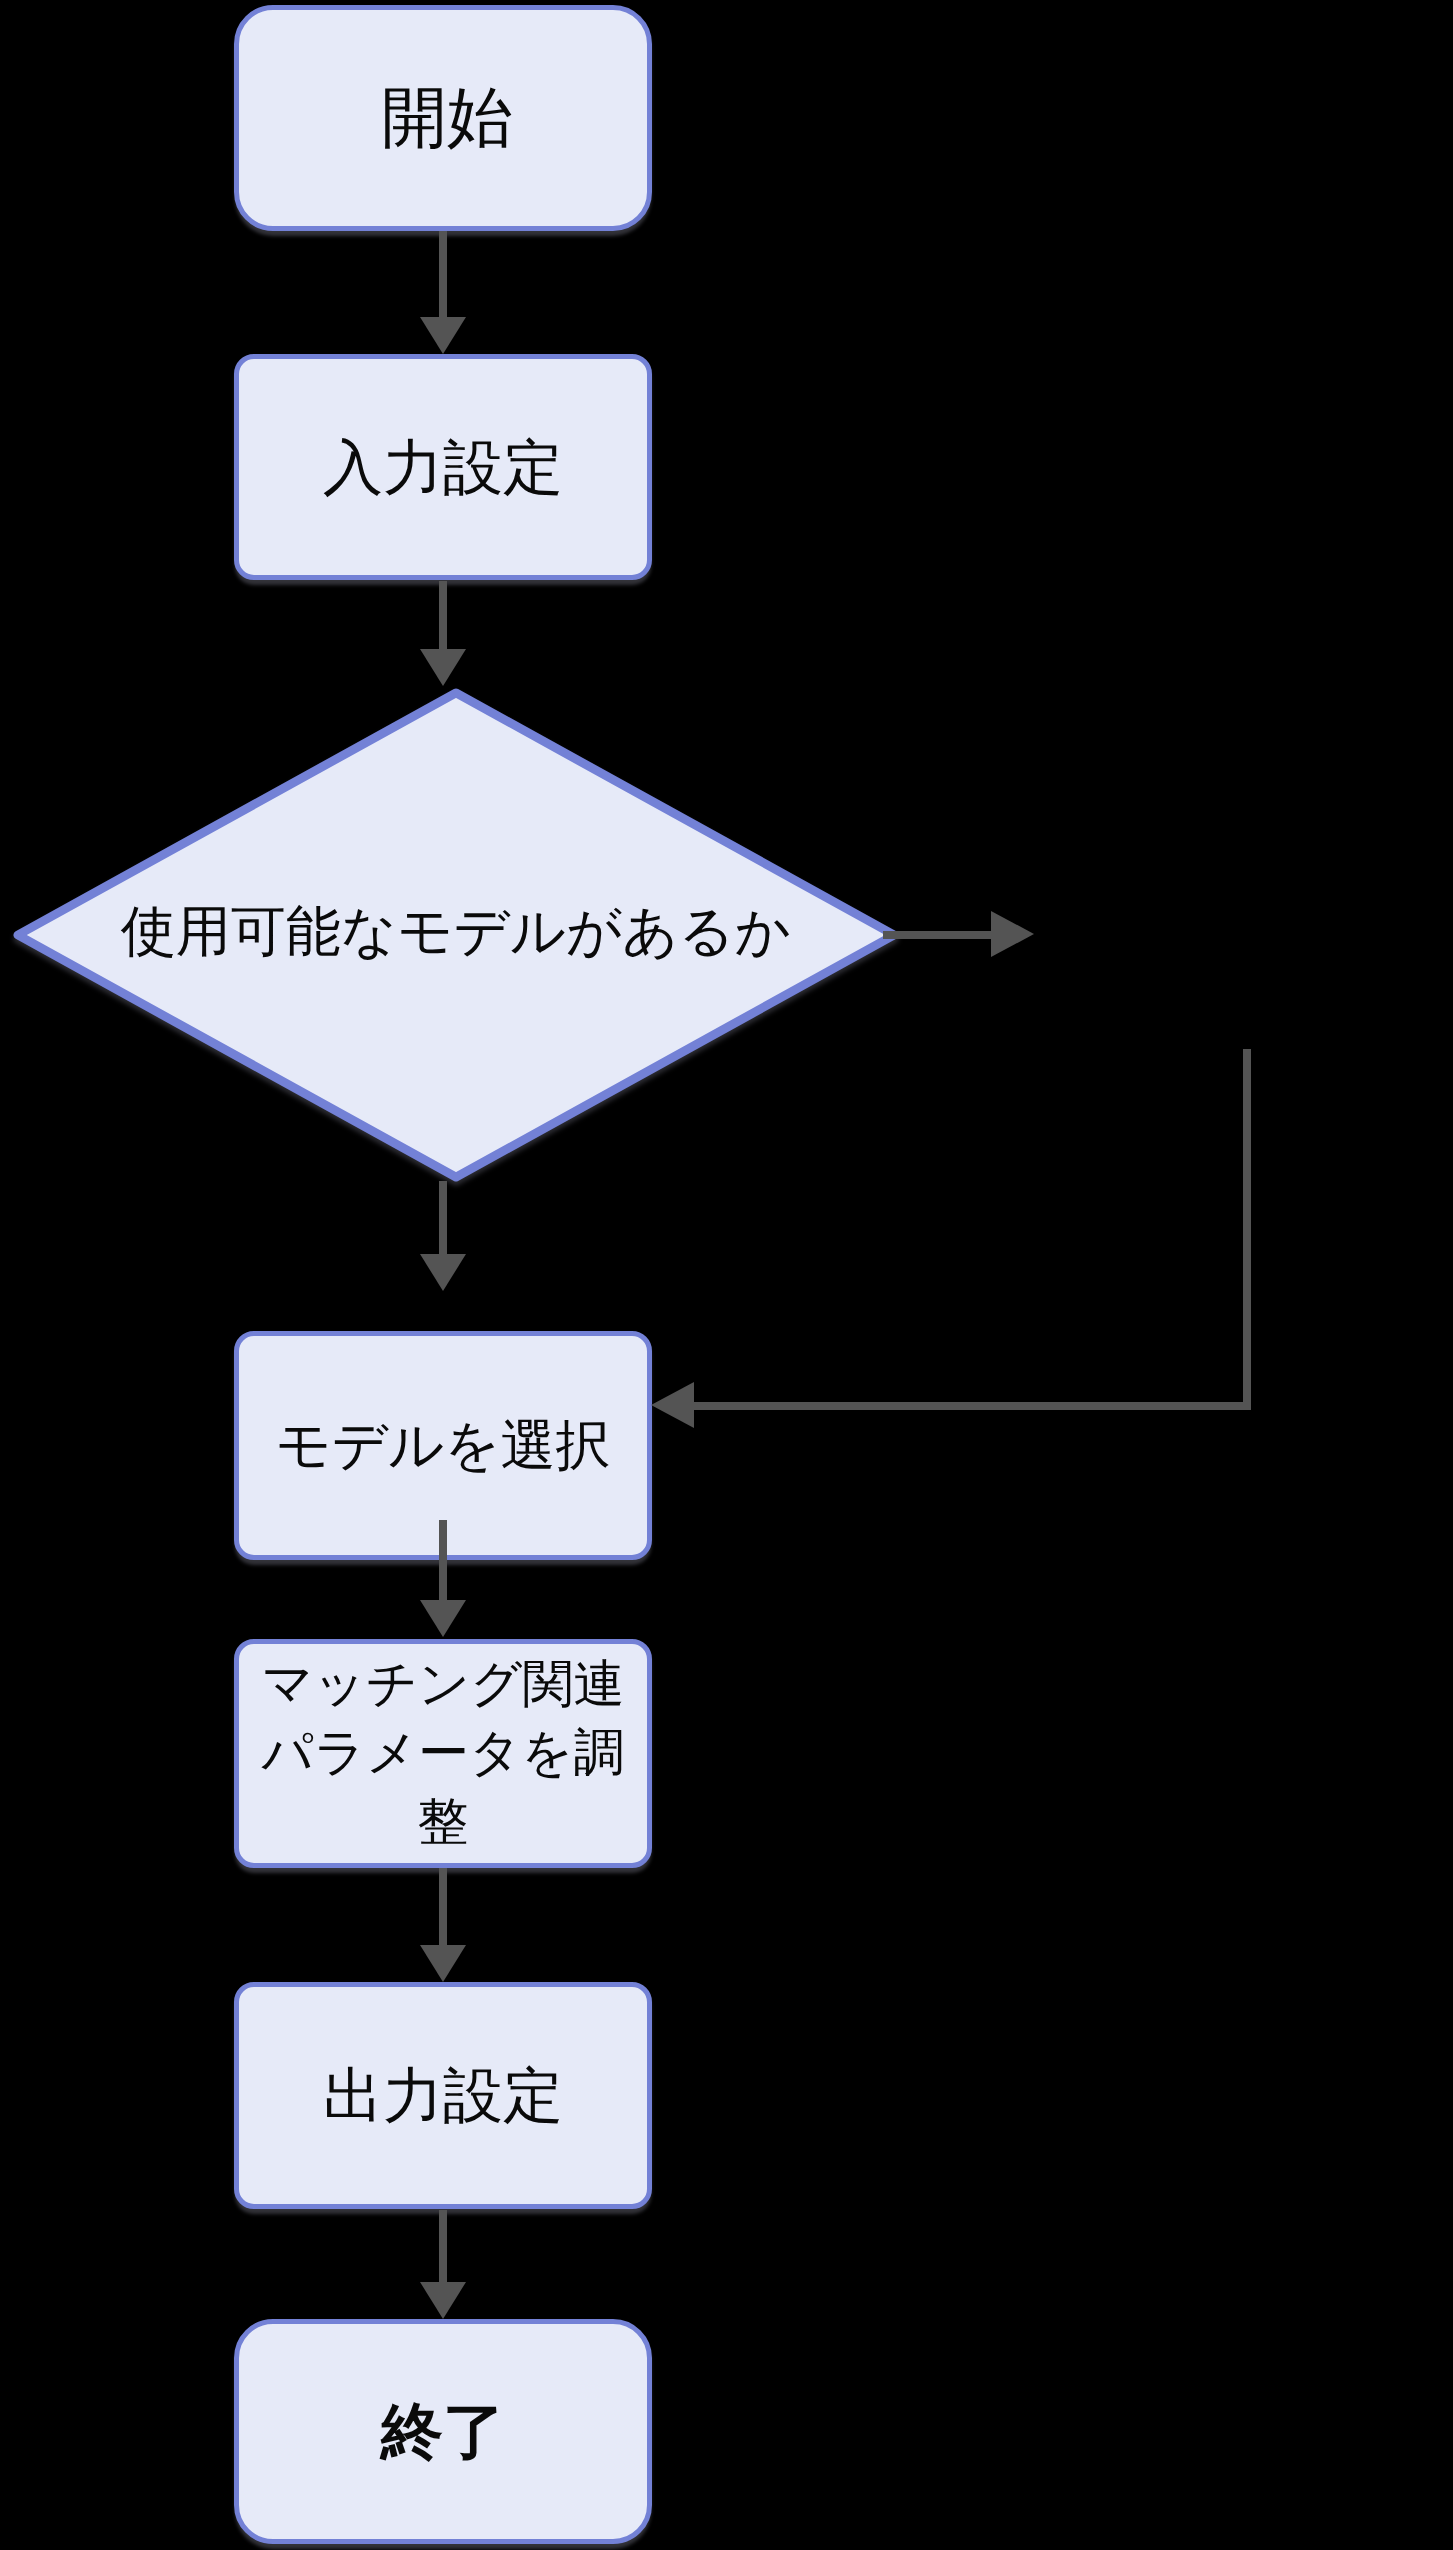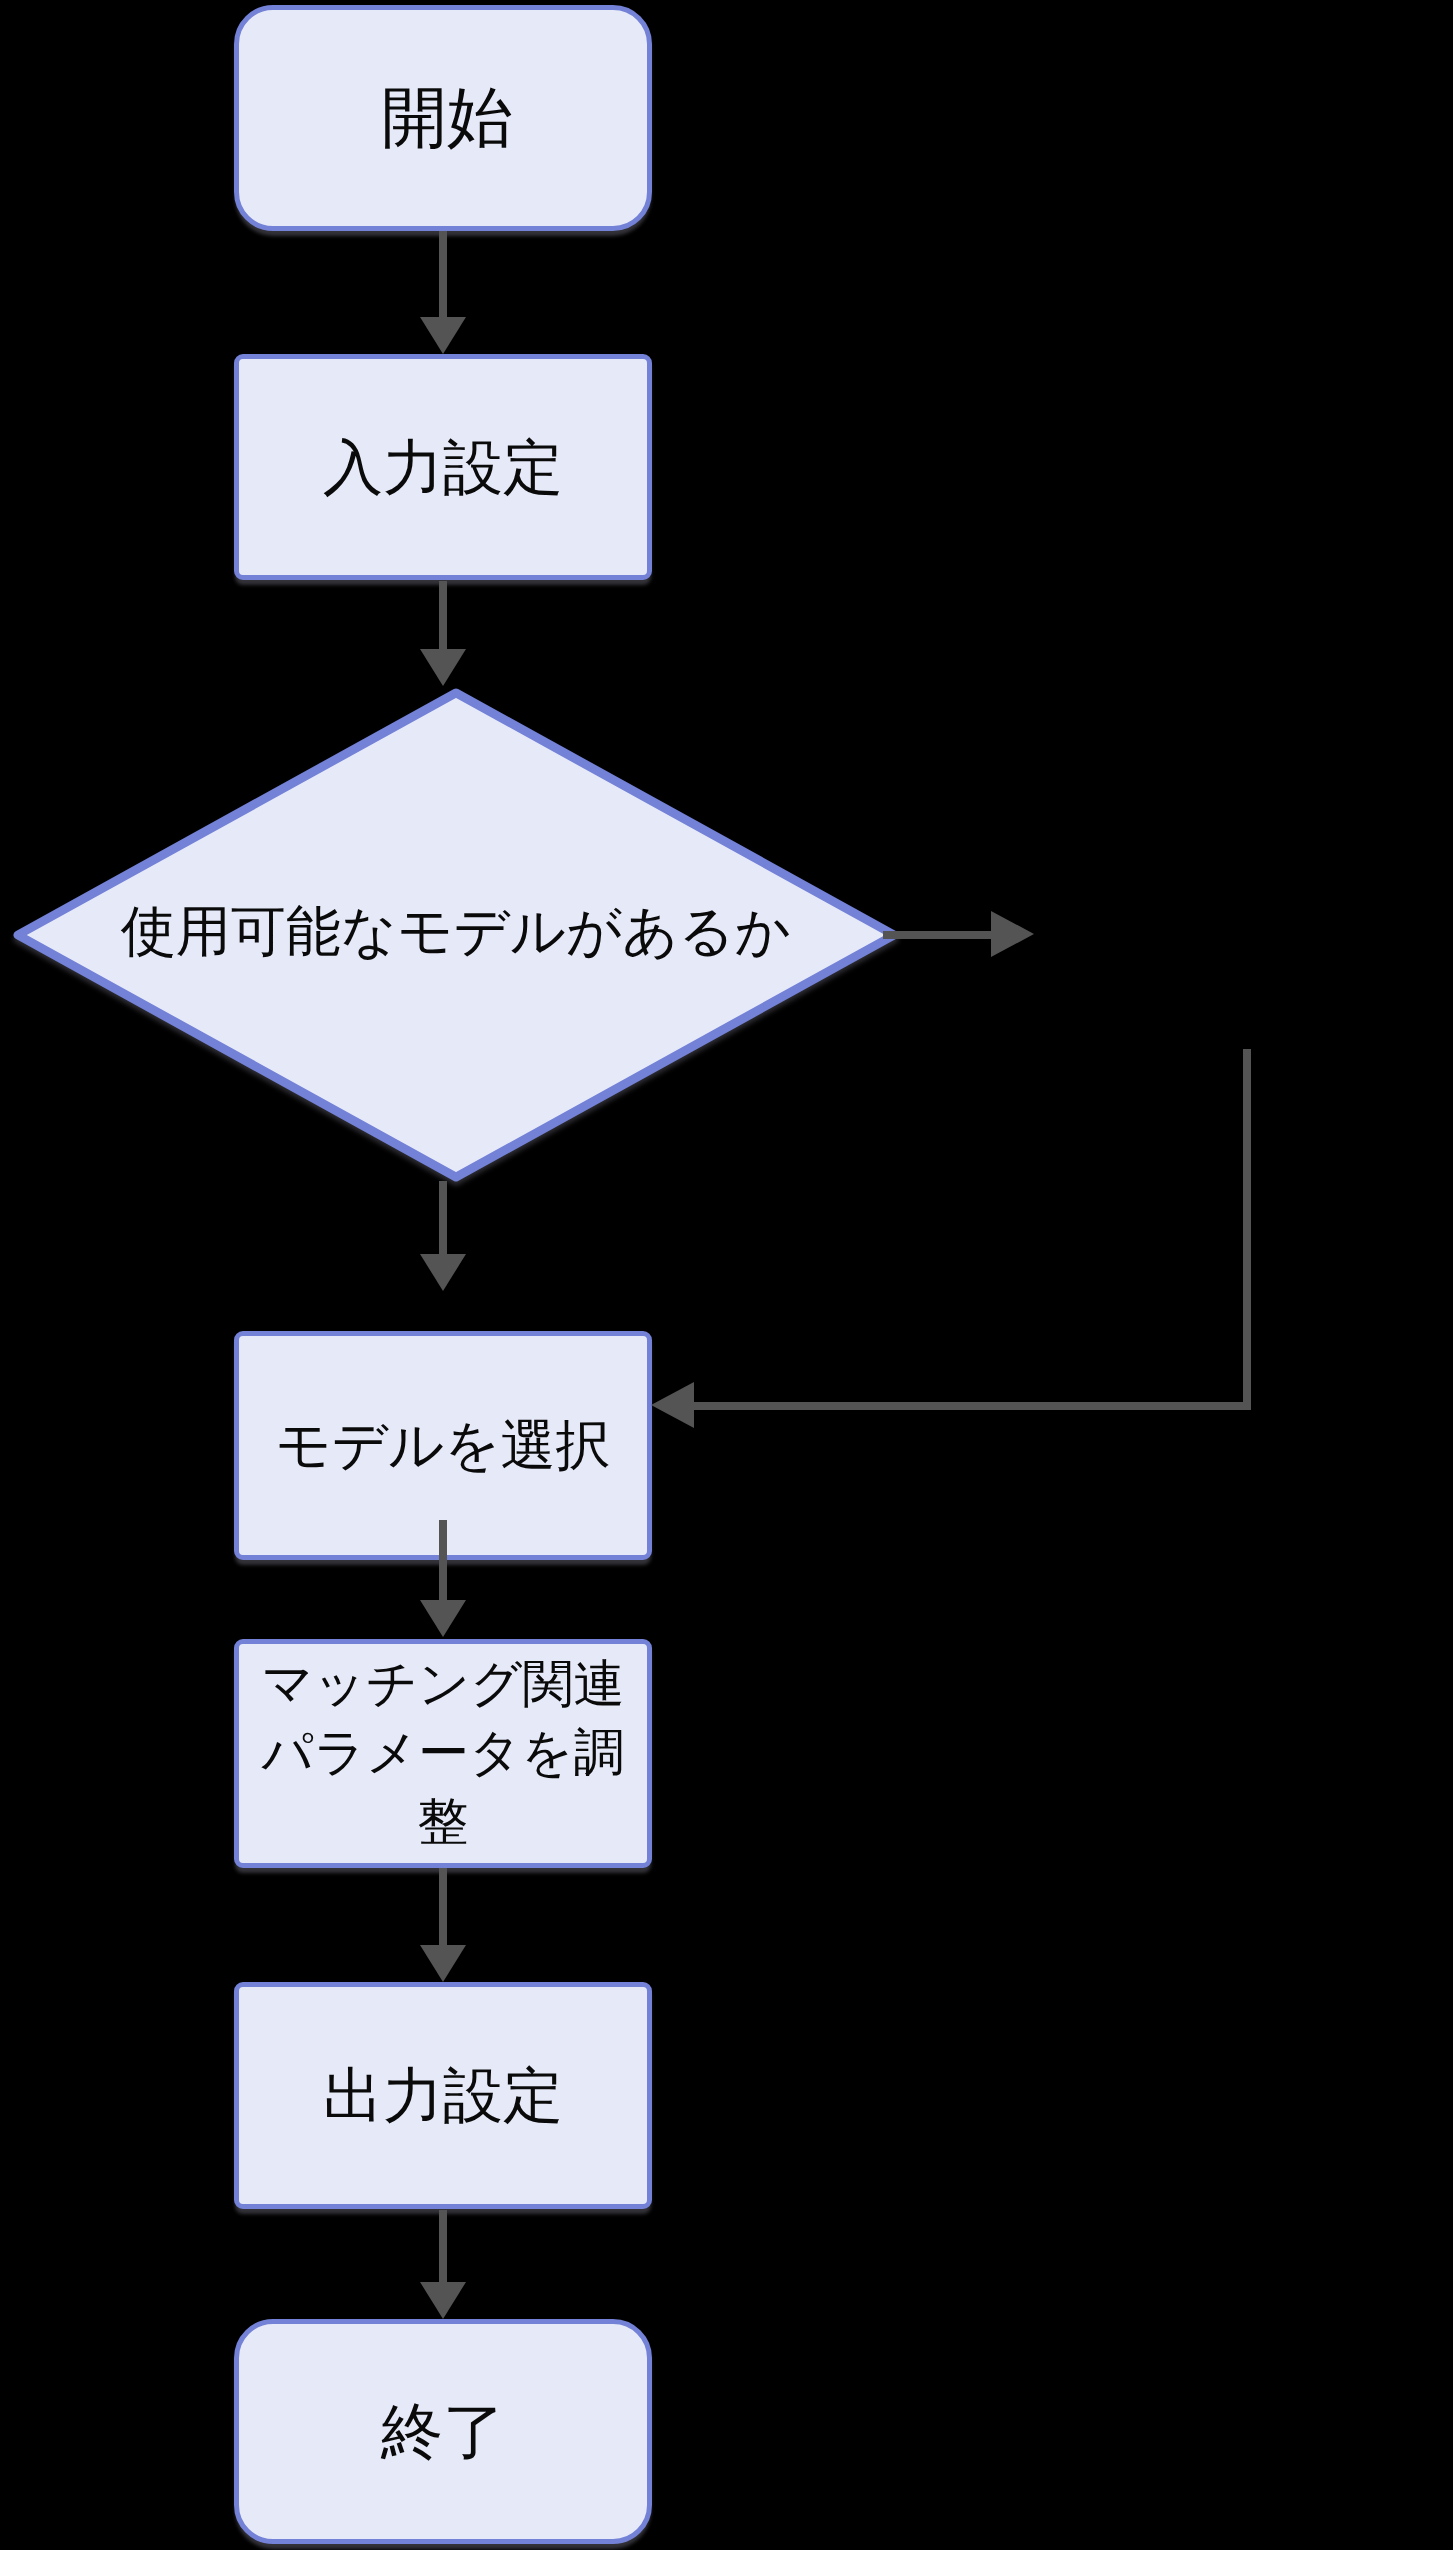--- a/index.html
+++ b/index.html
@@ -31,30 +31,30 @@
     box-shadow: 0 5.9px 3.9px -1px rgba(110,110,125,0.45);
   }
   .node .lbl {
     display: block;
     width: 100%;
     padding: 0 7.8px;
     line-height: 1.35;
     word-break: break-all;
   }
   .stadium { border-radius: 39px; }
-  .process { border-radius: 9px; }
+  .process { border-radius: 20px; }
 
   
   #n-start  { left: 234px; top: 4.9px;    width: 418px; height: 226px; font-size: 66px; padding-left: 8px; }
   #n-input  { left: 234px; top: 354px;  width: 418px; height: 226px; font-size: 60px; }
   #n-create { left: 1034px; top: 821px; width: 415px; height: 227px; font-size: 55px; }
   #n-select { left: 234px; top: 1291px; width: 418px; height: 229px; font-size: 55px; margin-top: 40px; }
   #n-adjust { left: 234px; top: 1639px; width: 418px; height: 229px; font-size: 51px; justify-content: center; }
   #n-output { left: 234px; top: 1982px; width: 418px; height: 227px; font-size: 60px; }
-  #n-end    { left: 234px; top: 2319px; width: 418px; height: 225px; font-size: 62px; }
+  #n-end    { left: 234px; top: 2319px; width: 418px; height: 225px; font-size: 62px; font-weight: bold; }
 
   
   #n-decision {
     position: absolute;
     left: 0px; top: 687px; width: 888px; height: 496px;
     color: var(--text-color);
     margin-left: 12px;
   }
   #n-decision svg { position: absolute; inset: 0; width: 100%; height: 100%;
     filter: drop-shadow(0 4.9px 2.9px rgba(110,110,125,0.4)); }

